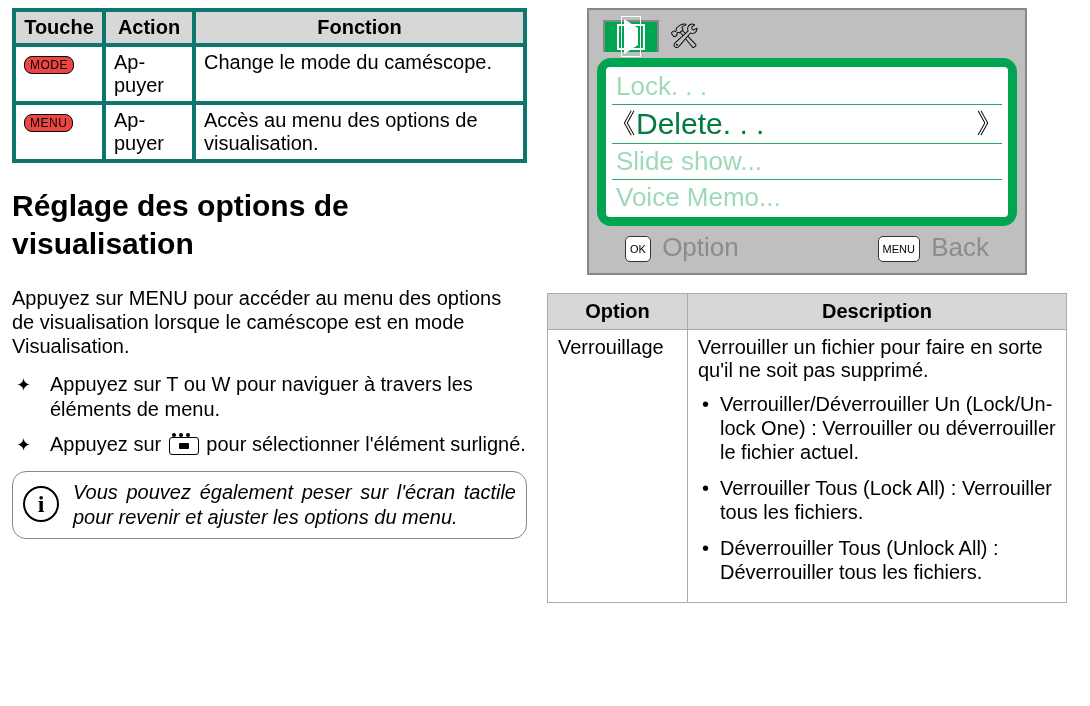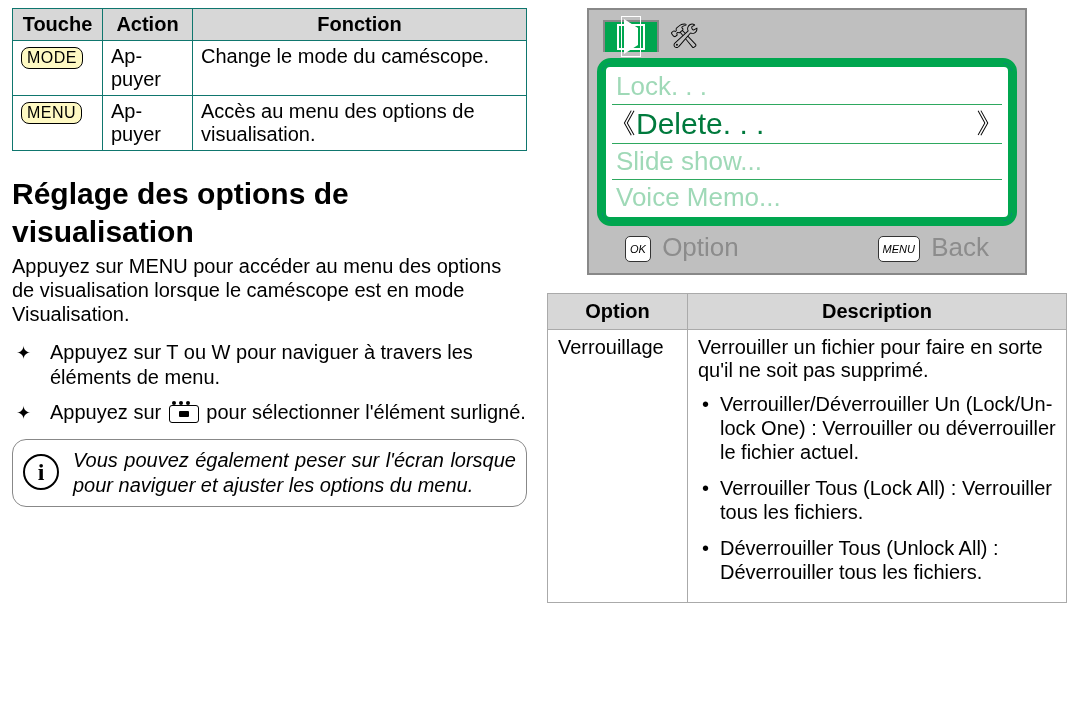--- a/index.html
+++ b/index.html
@@ -17,46 +17,46 @@
   .col-left { flex: 0 0 515px; }
   .col-right { flex: 0 0 520px; }
 
   
   table.key-table {
     width: 100%;
     border-collapse: collapse;
     font-size: 20px;
   }
   table.key-table th, table.key-table td {
-    border: 1px solid #0f766e;
+    border: 4px solid #0f766e;
     padding: 4px 8px;
     vertical-align: top;
   }
   table.key-table th {
     background: #d7d7d7;
     font-weight: bold;
     text-align: center;
   }
   table.key-table th:nth-child(1){ width:90px; }
   table.key-table th:nth-child(2){ width:90px; }
   .pill {
     display: inline-block;
     border: 1px solid #000;
     border-radius: 8px;
-    font-size: 16px;
+    font-size: 12px;
     padding: 1px 5px;
-    background: #fef9c3;
+    background: #ef4444;
     letter-spacing: 0.5px;
   }
 
   h2.section-title {
     font-size: 30px;
     font-weight: bold;
     margin-top: 24px;
-    margin-bottom: 4px;
+    margin-bottom: 24px;
     line-height: 1.25;
   }
   p.para {
     font-size: 20px;
     line-height: 1.2;
     margin-bottom: 14px;
   }
   ul.star-list {
     list-style: none;
     padding-left: 28px;
@@ -213,21 +213,20 @@
   .foot-pill {
     display: inline-block;
     background: #fff;
     border: 1px solid #333;
     border-radius: 5px;
     font-size: 11px;
     color: #000;
     padding: 6px 4px;
     vertical-align: middle;
     margin-right: 4px;
-    font-style: italic;
   }
 
   
   table.opt-table {
     width: 100%;
     border-collapse: collapse;
     font-size: 20px;
   }
   table.opt-table th, table.opt-table td {
     border: 1px solid #aaa;
@@ -293,21 +292,21 @@
     <li>Appuyez sur T ou W pour naviguer à travers les éléments de menu.</li>
     <li>
       <span>Appuyez sur </span>
       <span class="camera-icon"></span>
       <span> pour sélectionner l'élément surligné.</span>
     </li>
   </ul>
 
   <div class="note-box">
     <span class="info-icon">i</span>
-    <span>Vous pouvez également peser sur l'écran lorsque pour naviguer et ajuster les options du menu.</span>
+    <span>Vous pouvez également peser sur l'écran tactile pour revenir et ajuster les options du menu.</span>
   </div>
 </div>
 
 <div class="col col-right">
 
   <div class="screen-frame">
     <div class="screen-topbar">
       <div class="topbar-tab">
         <span class="play-box"><span class="play-tri"></span></span>
       </div>

